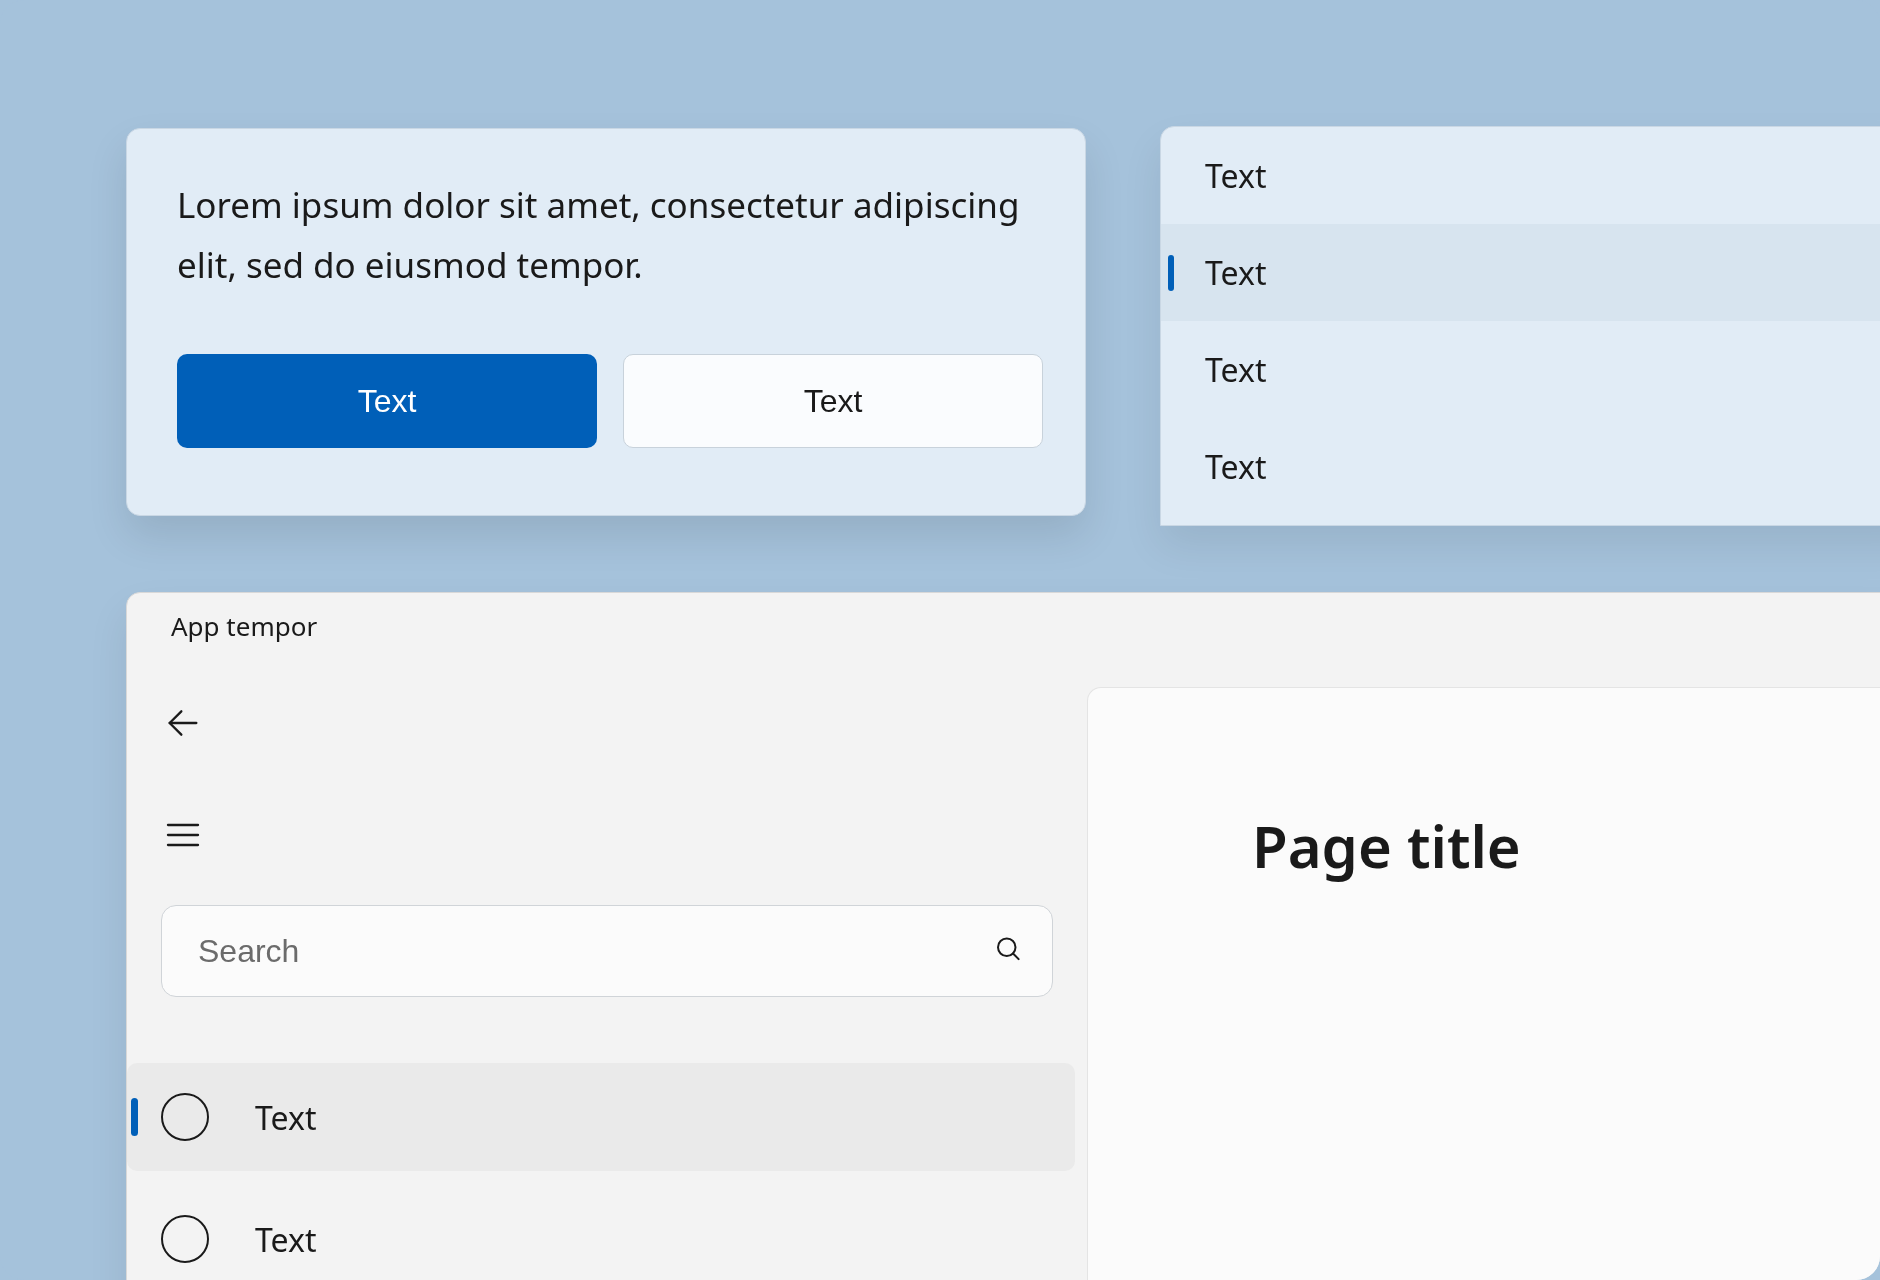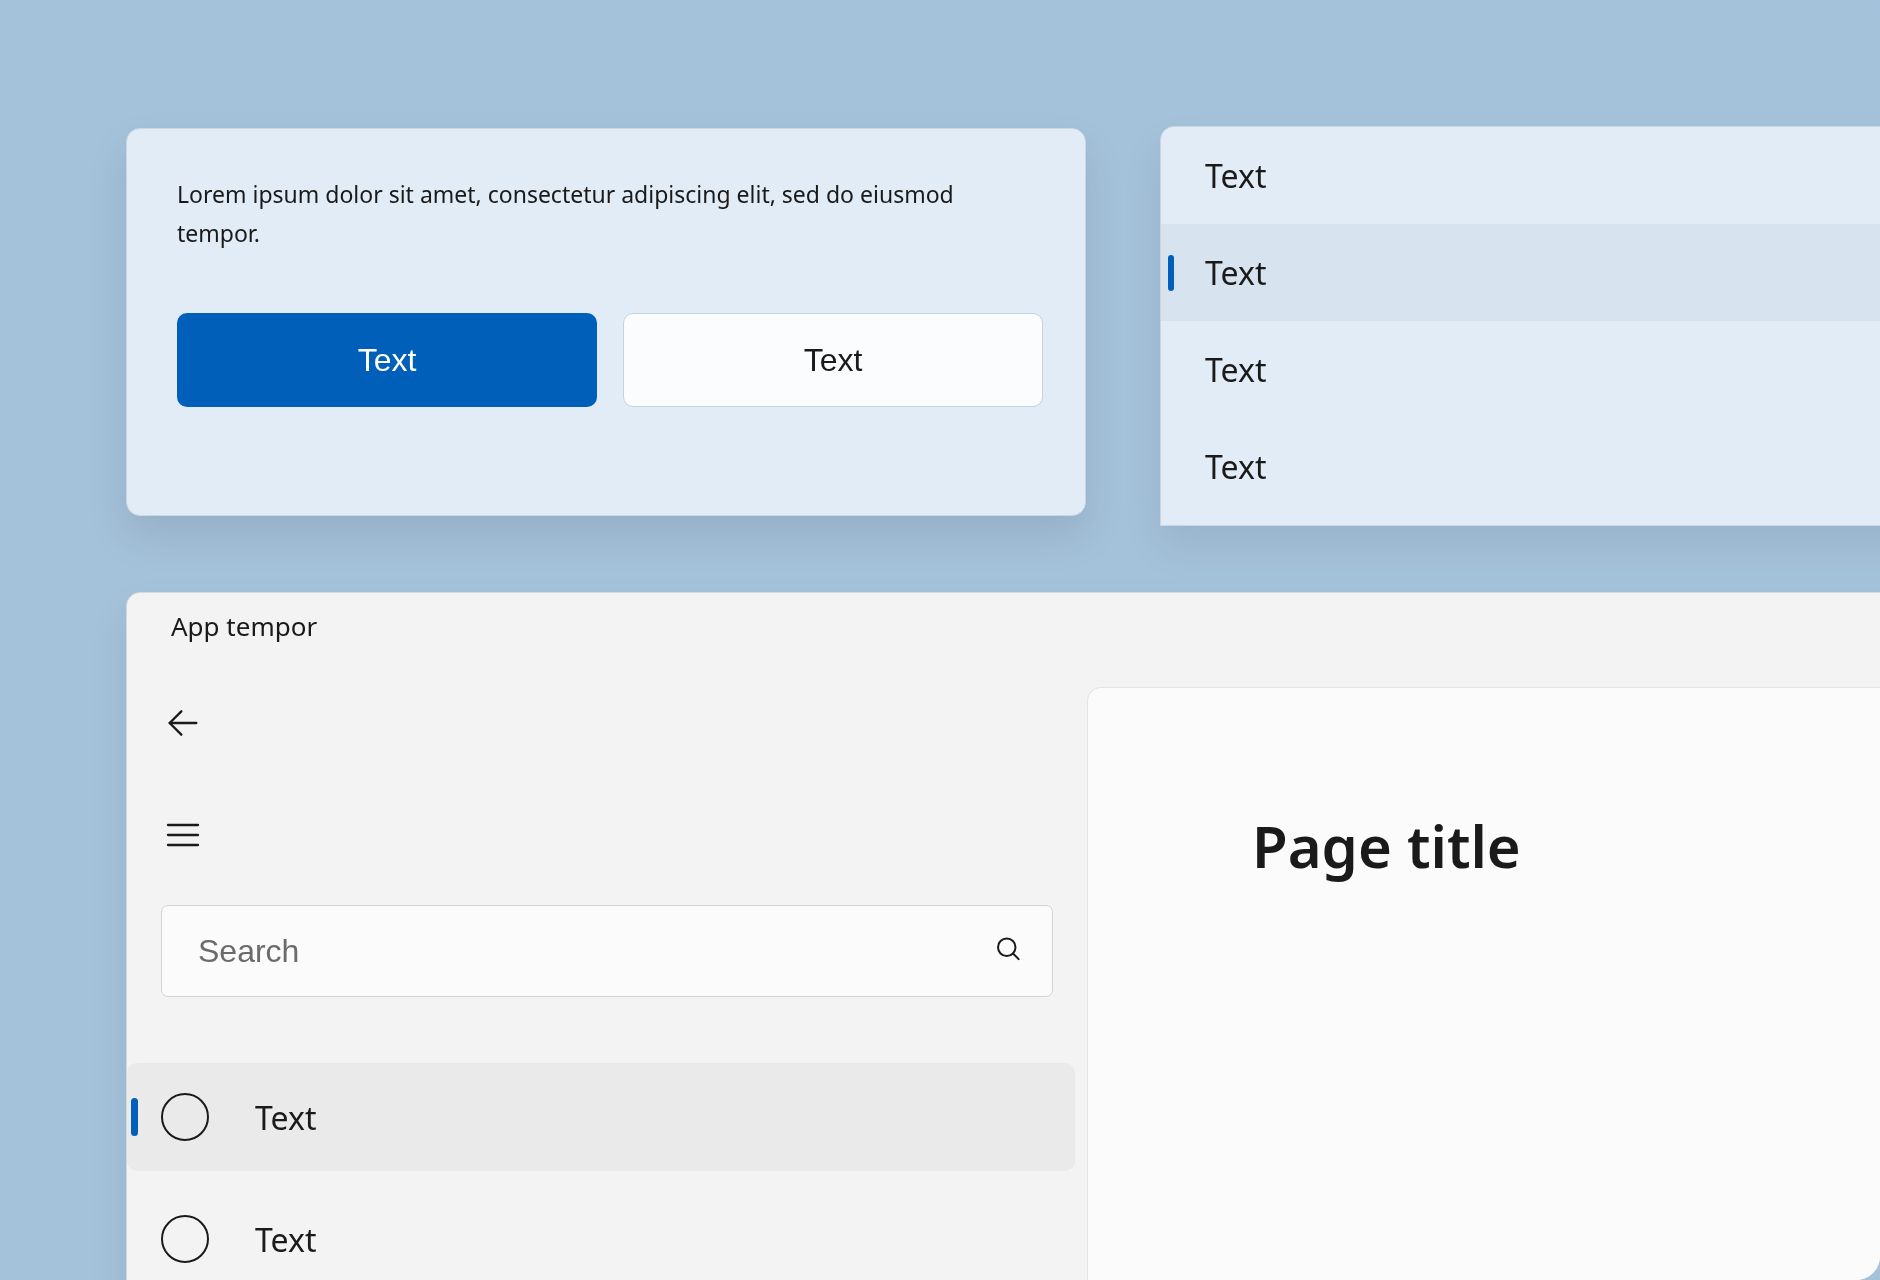--- a/index.html
+++ b/index.html
@@ -20,21 +20,21 @@
     top: 128px;
     width: 960px;
     height: 388px;
     background: #e1ecf6;
     border: 1px solid #c9d7e4;
     border-radius: 14px;
     padding: 46px 50px 42px 50px;
     box-shadow: 0 20px 40px rgba(0,0,0,0.10);
   }
   .dialog-text {
-    font-size: 23px;
+    font-size: 35px;
     line-height: 1.7;
     color: #1a1a1a;
     margin-bottom: 60px;
   }
   .dialog-buttons {
     display: flex;
     gap: 26px;
   }
   .btn {
     flex: 0 0 420px;
@@ -142,21 +142,21 @@
   }
   .icon-btn + .icon-btn { margin-top: 40px; }
 
   .search-wrap {
     margin: 32px 34px 24px 34px;
     position: relative;
   }
   .search-input {
     width: 100%;
     height: 92px;
-    border-radius: 7px;
+    border-radius: 15px;
     border: 1px solid #d0d4d8;
     background: #fbfbfb;
     font-size: 32px;
     padding: 0 80px 0 36px;
     color: #1a1a1a;
     outline: none;
   }
   .search-input::placeholder { color: #6b6b6b; }
   .search-icon {
     position: absolute;

